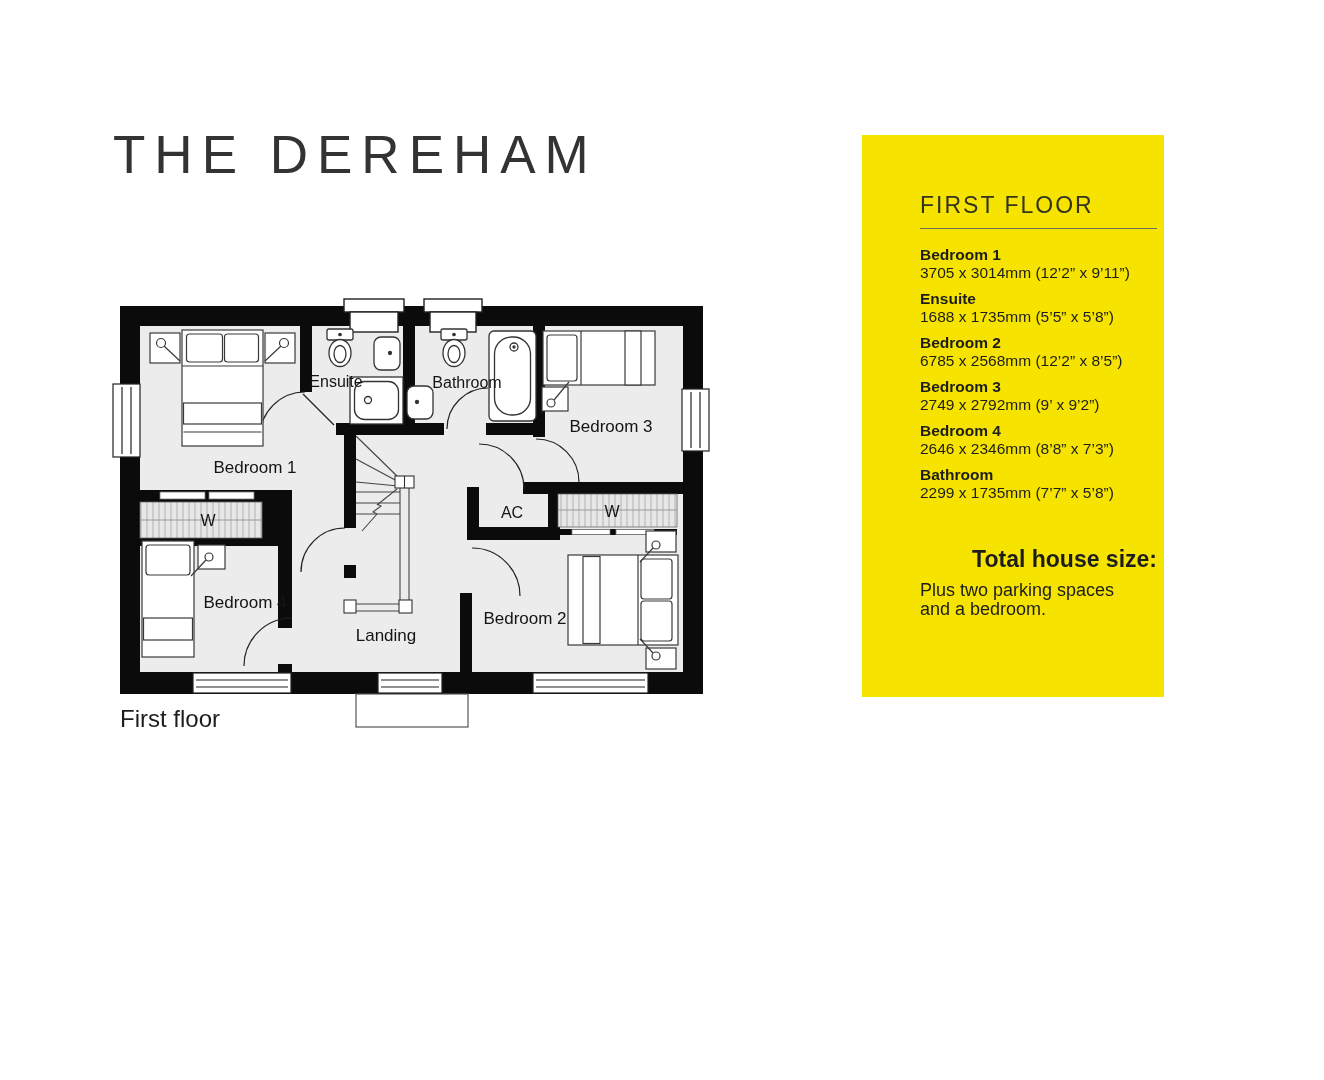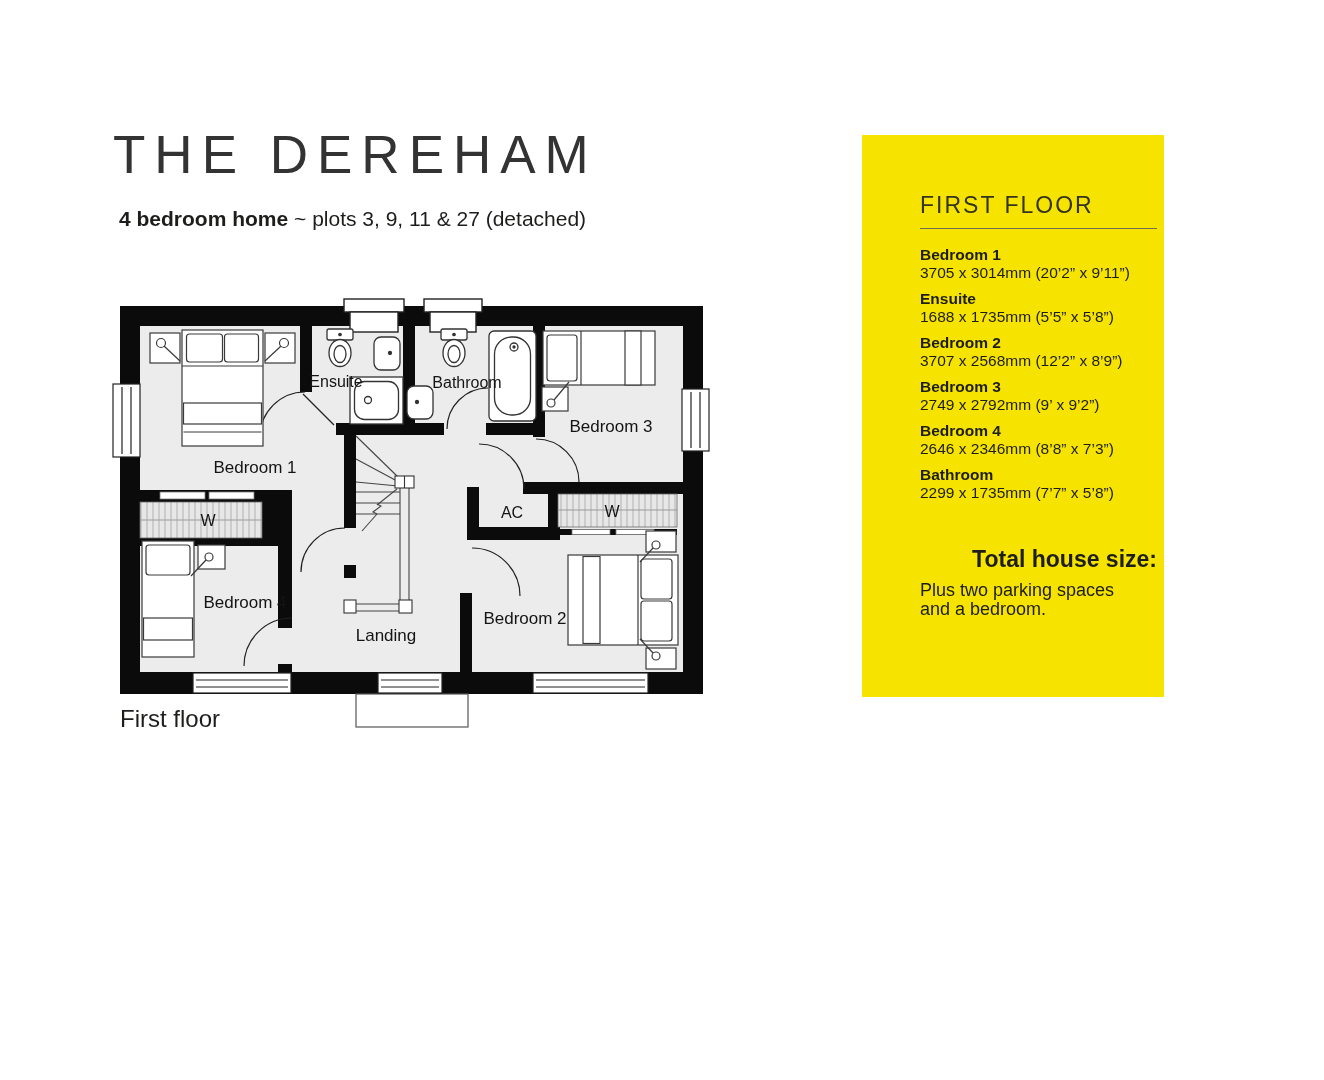--- a/index.html
+++ b/index.html
@@ -27,21 +27,20 @@
   .room .nm{font-weight:bold;}
   .total{margin-top:45px;font-size:23px;font-weight:bold;line-height:26px;text-align:right;}
   .note{margin-top:9px;font-size:18px;line-height:19px;}
 </style>
 </head>
 <body>
 
 <div id="page">
 
   <div class="title">THE DEREHAM</div>
-  <div class="subtitle"><b>4 bedroom home</b><span> ~ plots 3, 9, 11 &amp; 27 (detached)</span></div>
 
   <svg id="plan-svg" viewBox="110 290 600 448">
     <defs>
       <pattern id="hatch" width="6" height="40" patternUnits="userSpaceOnUse">
         <rect width="6" height="40" fill="#e7e7e7"></rect>
         <line x1="3" y1="0" x2="3" y2="40" stroke="#b2b2b2" stroke-width="1"></line>
       </pattern>
     </defs>
 
     <rect x="130" y="316" width="563" height="368" fill="#ECECEC"></rect>
@@ -263,29 +262,29 @@
   </svg>
 
   <div class="plan-caption">First floor</div>
 
   <div class="panel" style="background: rgb(246, 228, 0);">
     <h2>FIRST FLOOR</h2>
     <hr class="rule">
 
     <div class="room">
       <div class="nm">Bedroom 1</div>
-      <div class="dm">3705 x 3014mm (20’2” x 9’11”)</div>
+      <div class="dm">3705 x 3014mm (12’2” x 9’11”)</div>
     </div>
     <div class="room">
       <div class="nm">Ensuite</div>
       <div class="dm">1688 x 1735mm (5’5” x 5’8”)</div>
     </div>
     <div class="room">
       <div class="nm">Bedroom 2</div>
-      <div class="dm">3707 x 2568mm (12’2” x 8’9”)</div>
+      <div class="dm">6785 x 2568mm (12’2” x 8’5”)</div>
     </div>
     <div class="room">
       <div class="nm">Bedroom 3</div>
       <div class="dm">2749 x 2792mm (9’ x 9’2”)</div>
     </div>
     <div class="room">
       <div class="nm">Bedroom 4</div>
       <div class="dm">2646 x 2346mm (8’8” x 7’3”)</div>
     </div>
     <div class="room">

